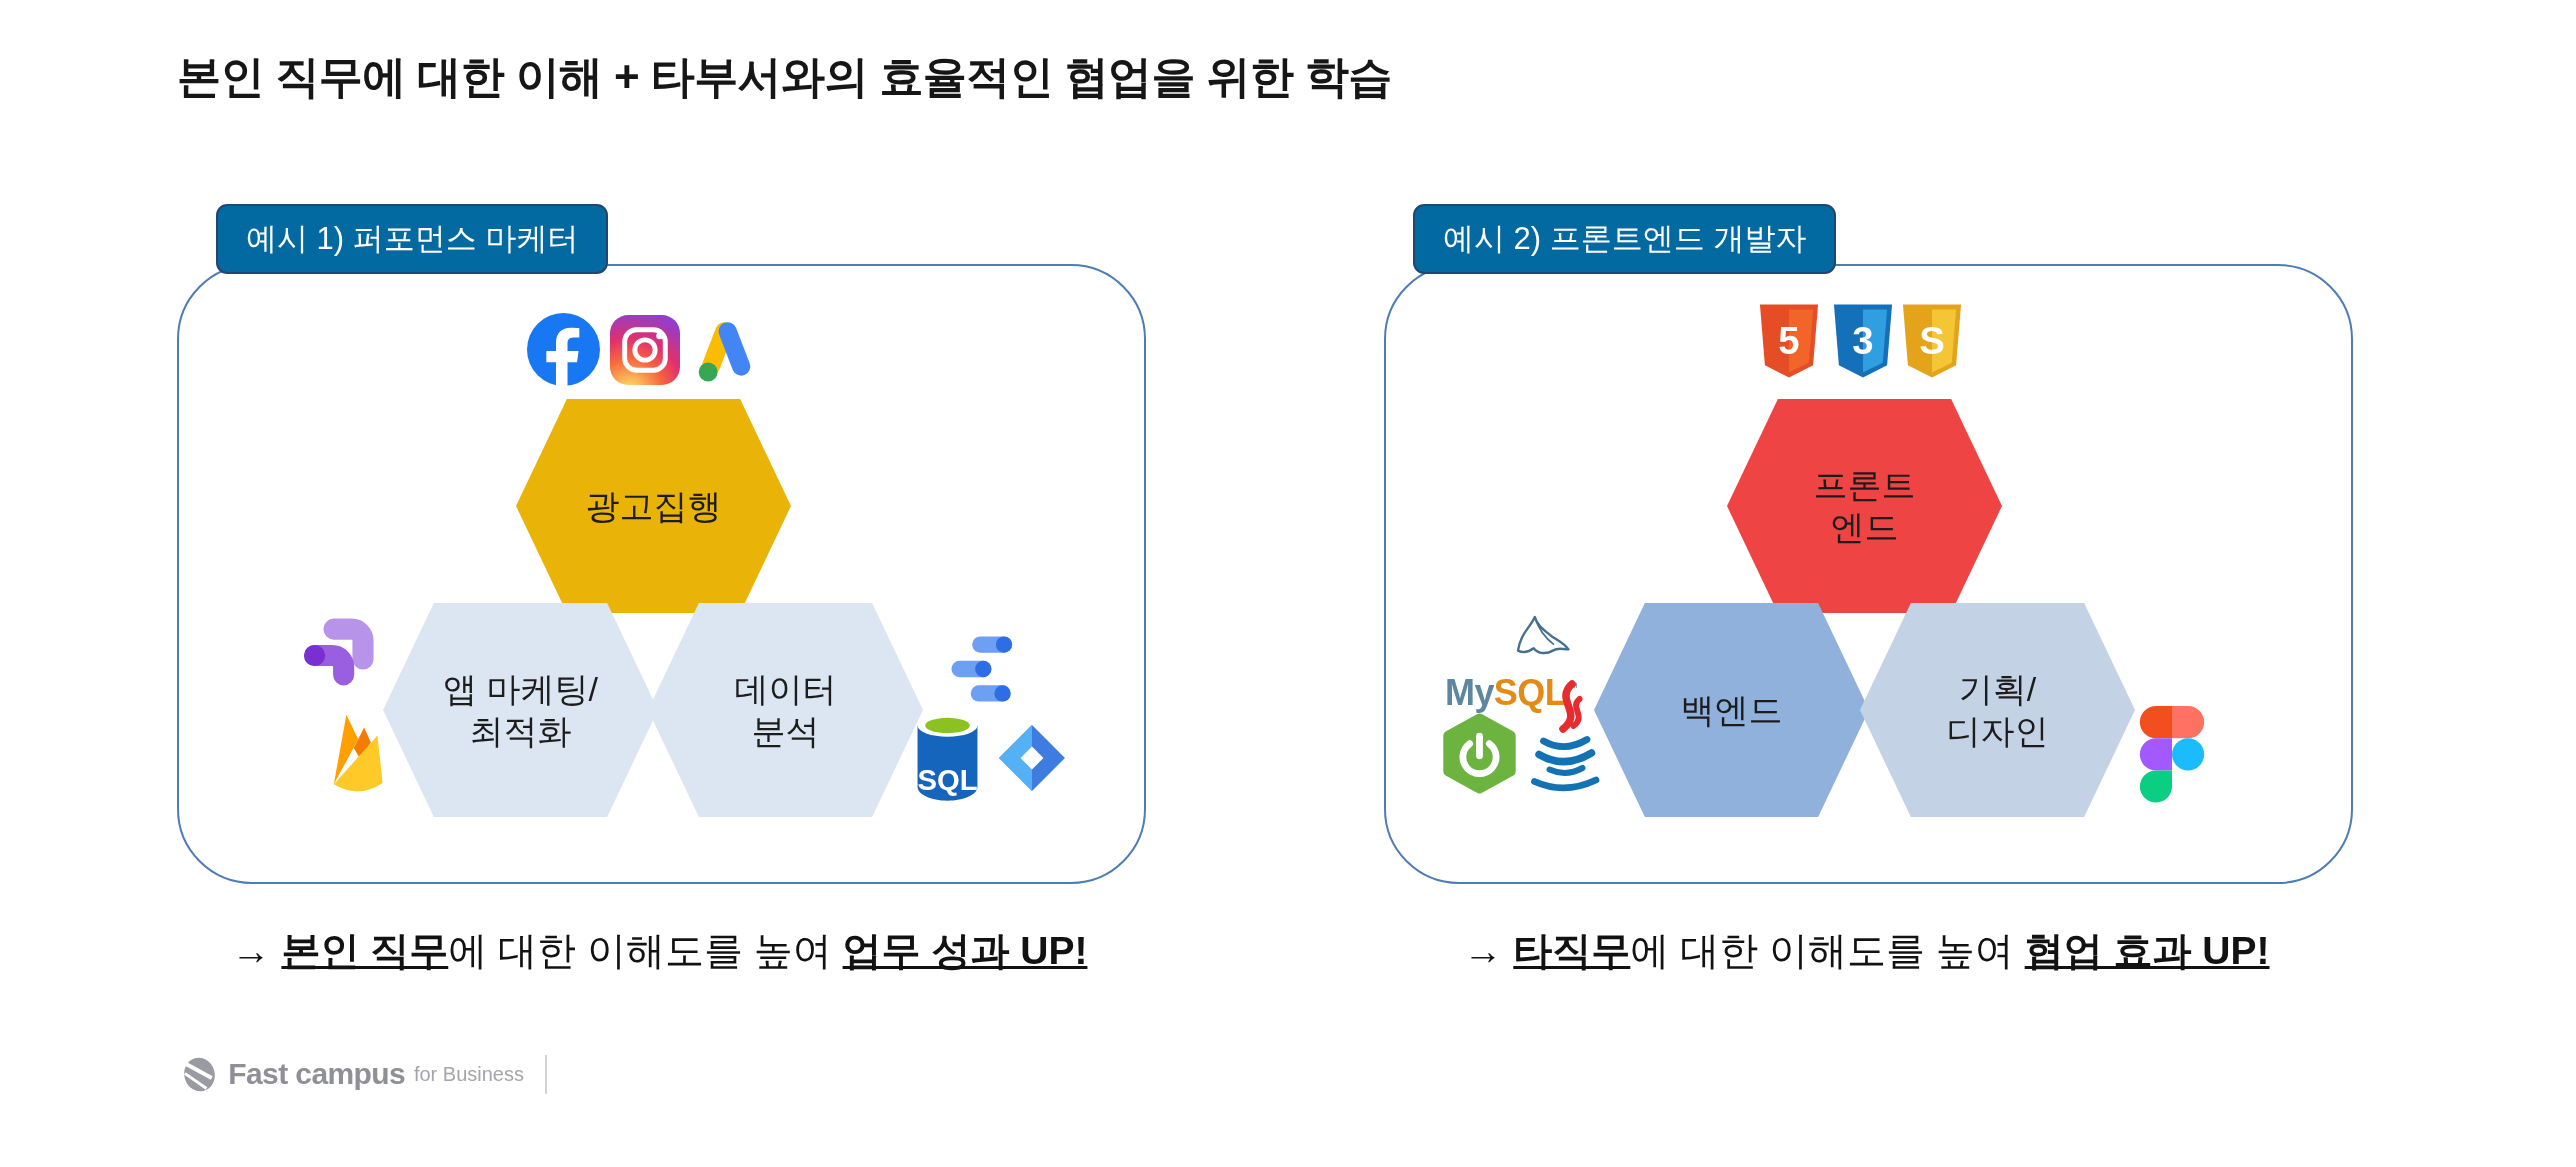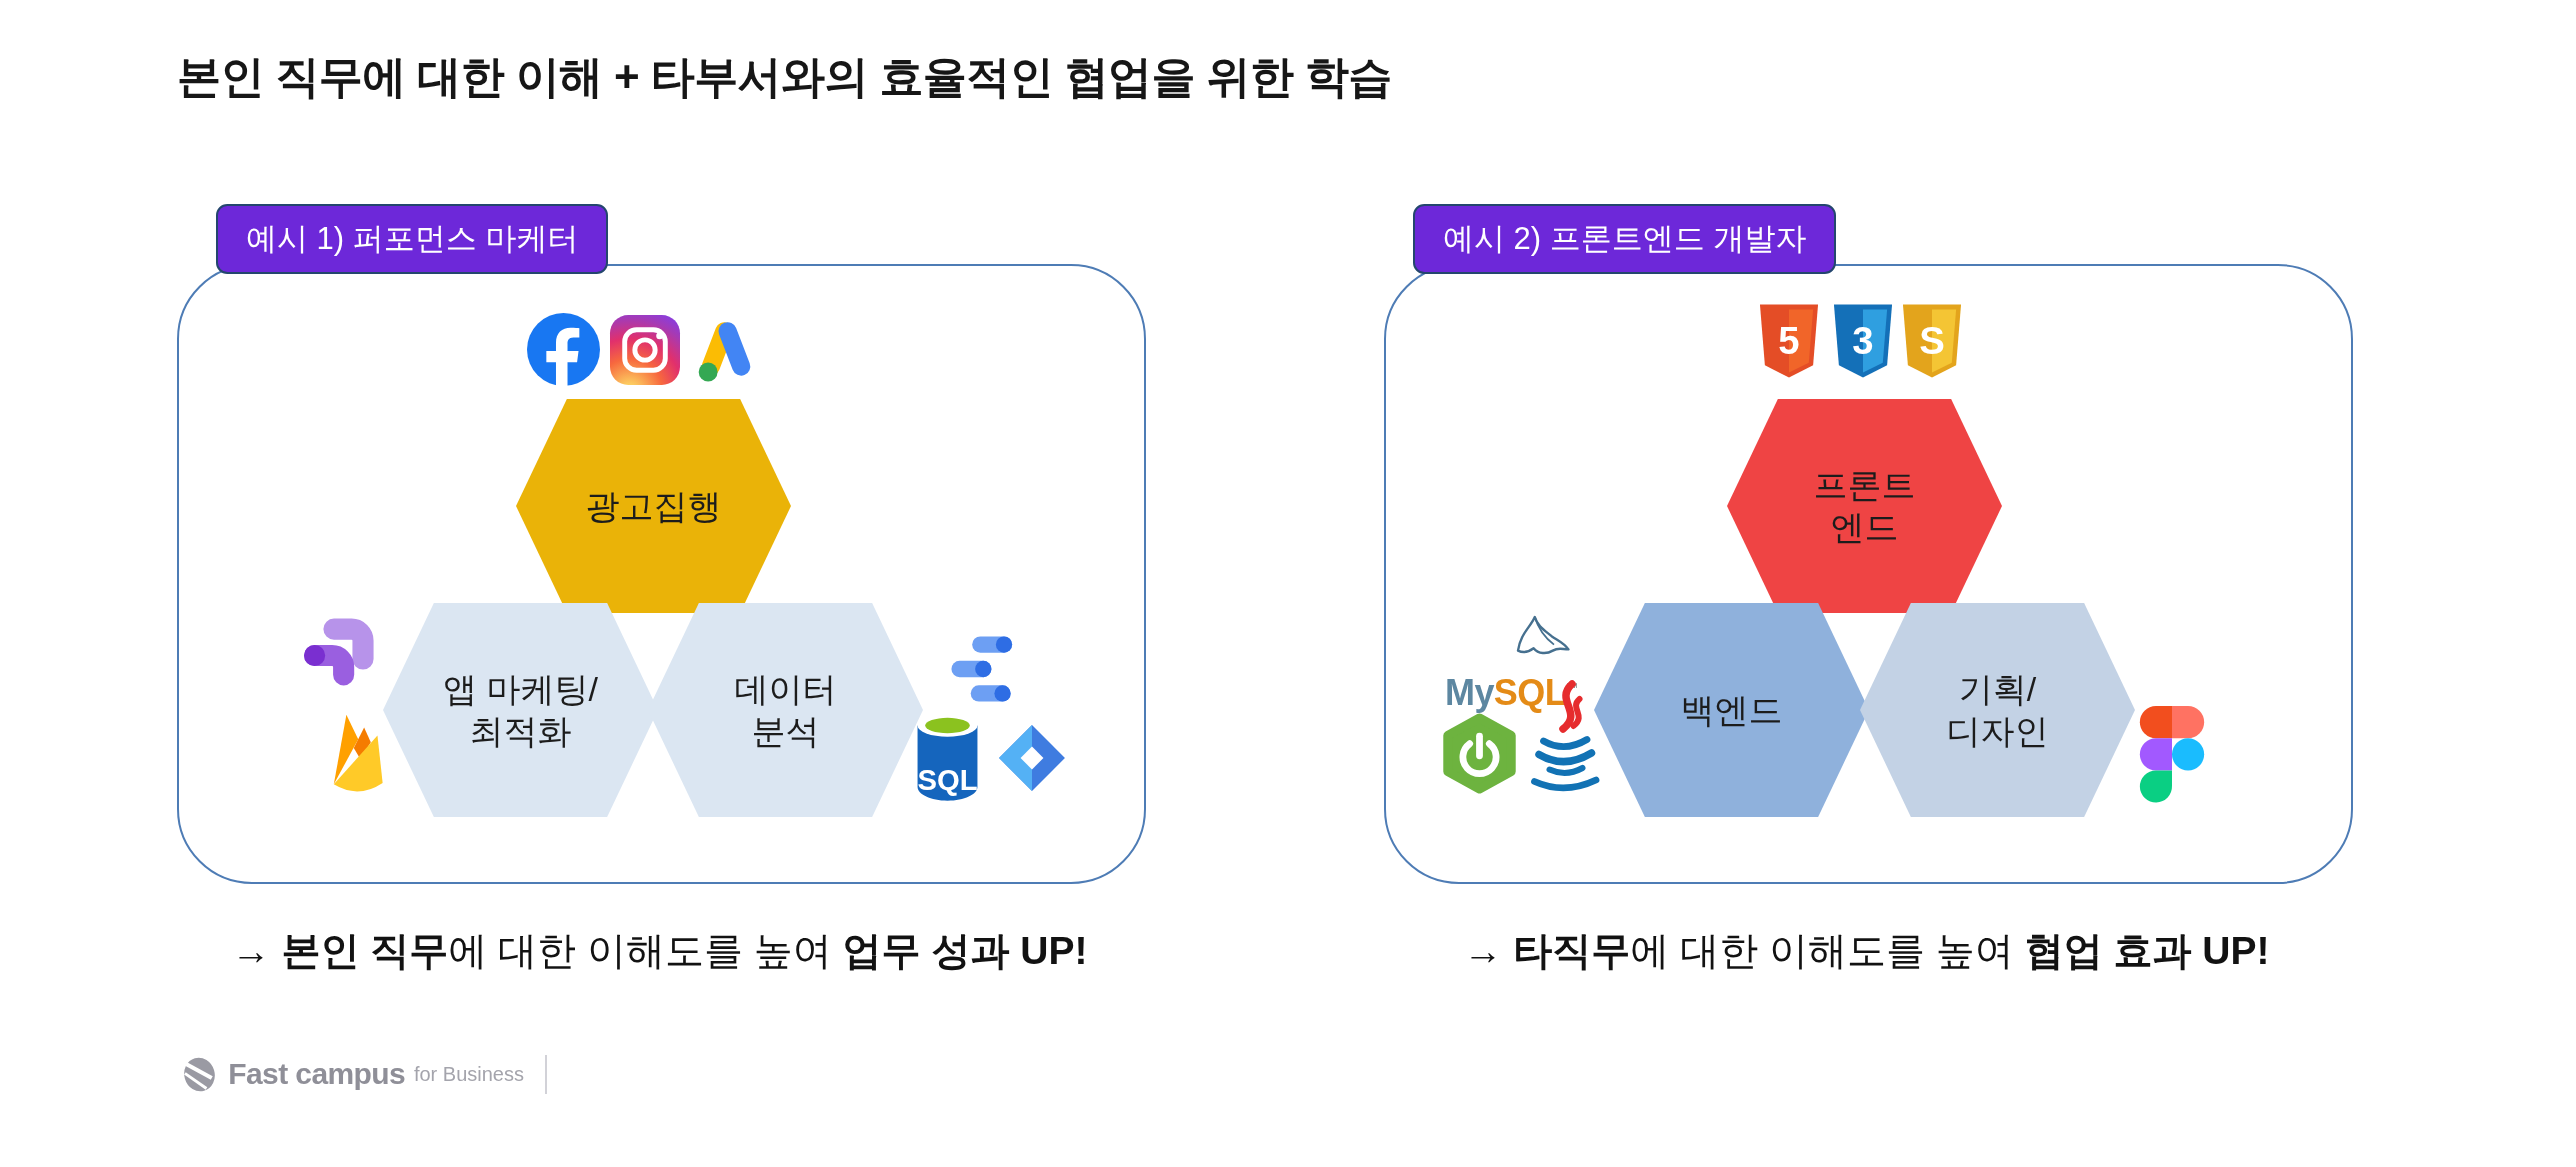--- a/index.html
+++ b/index.html
@@ -14,21 +14,21 @@
   }
   
   .panel{
     position:absolute;top:264px;width:965px;height:616px;background:#fff;
     border:2.5px solid #4e7cb5;border-radius:75px;z-index:1;
   }
   #panel1{left:177px;}
   #panel2{left:1384px;}
   .panel-label{
     position:absolute;top:204px;height:70px;box-sizing:border-box;
-    background:#6d28d9;border:2.5px solid #24466e;border-radius:11.3px;
+    background:#0369a1;border:2.5px solid #24466e;border-radius:11.3px;
     color:#ffffff;font-size:31px;font-weight:500;
     display:flex;align-items:center;justify-content:center;
     padding:16px 28px;z-index:6;white-space:nowrap;
   }
   #label1{left:216px;}
   #label2{left:1413px;}
   
   .hex{
     position:absolute;width:275px;height:214px;
     clip-path:polygon(18.5% 0,81.5% 0,100% 50%,81.5% 100%,18.5% 100%,0 50%);
@@ -71,21 +71,21 @@
   #mysql-text .my{color:#5d87a1;}
   #mysql-text .sql{color:#e48b17;}
   #mysql-text .tm{color:#8a8a8a;font-size:12.6px;font-weight:400;vertical-align:super;}
   
   .caption{
     position:absolute;top:924px;width:965px;text-align:center;
     font-size:39px;color:#121212;font-weight:400;z-index:2;white-space:nowrap;
   }
   #caption1{left:177px;}
   #caption2{left:1384px;}
-  .caption b{font-weight:800;}
+  .caption b{font-weight:800;text-decoration:underline;}
   
   #footer{
     position:absolute;left:182px;top:1049px;height:50px;
     display:flex;align-items:center;z-index:2;white-space:nowrap;
   }
   #footer .mark{width:35px;height:39px;margin-right:11.3px;}
   #footer .brand-bold{font-size:30px;font-weight:700;color:#8f8f98;letter-spacing:-0.6px;}
   #footer .brand-light{font-size:20px;font-weight:400;color:#a4a4ac;margin-left:8.8px;}
   #footer .divider{width:1.9px;height:39px;background:#d2d2d8;margin:0 21.4px;}
   #footer .event{font-size:26.4px;font-weight:400;color:#b7b7bf;}

